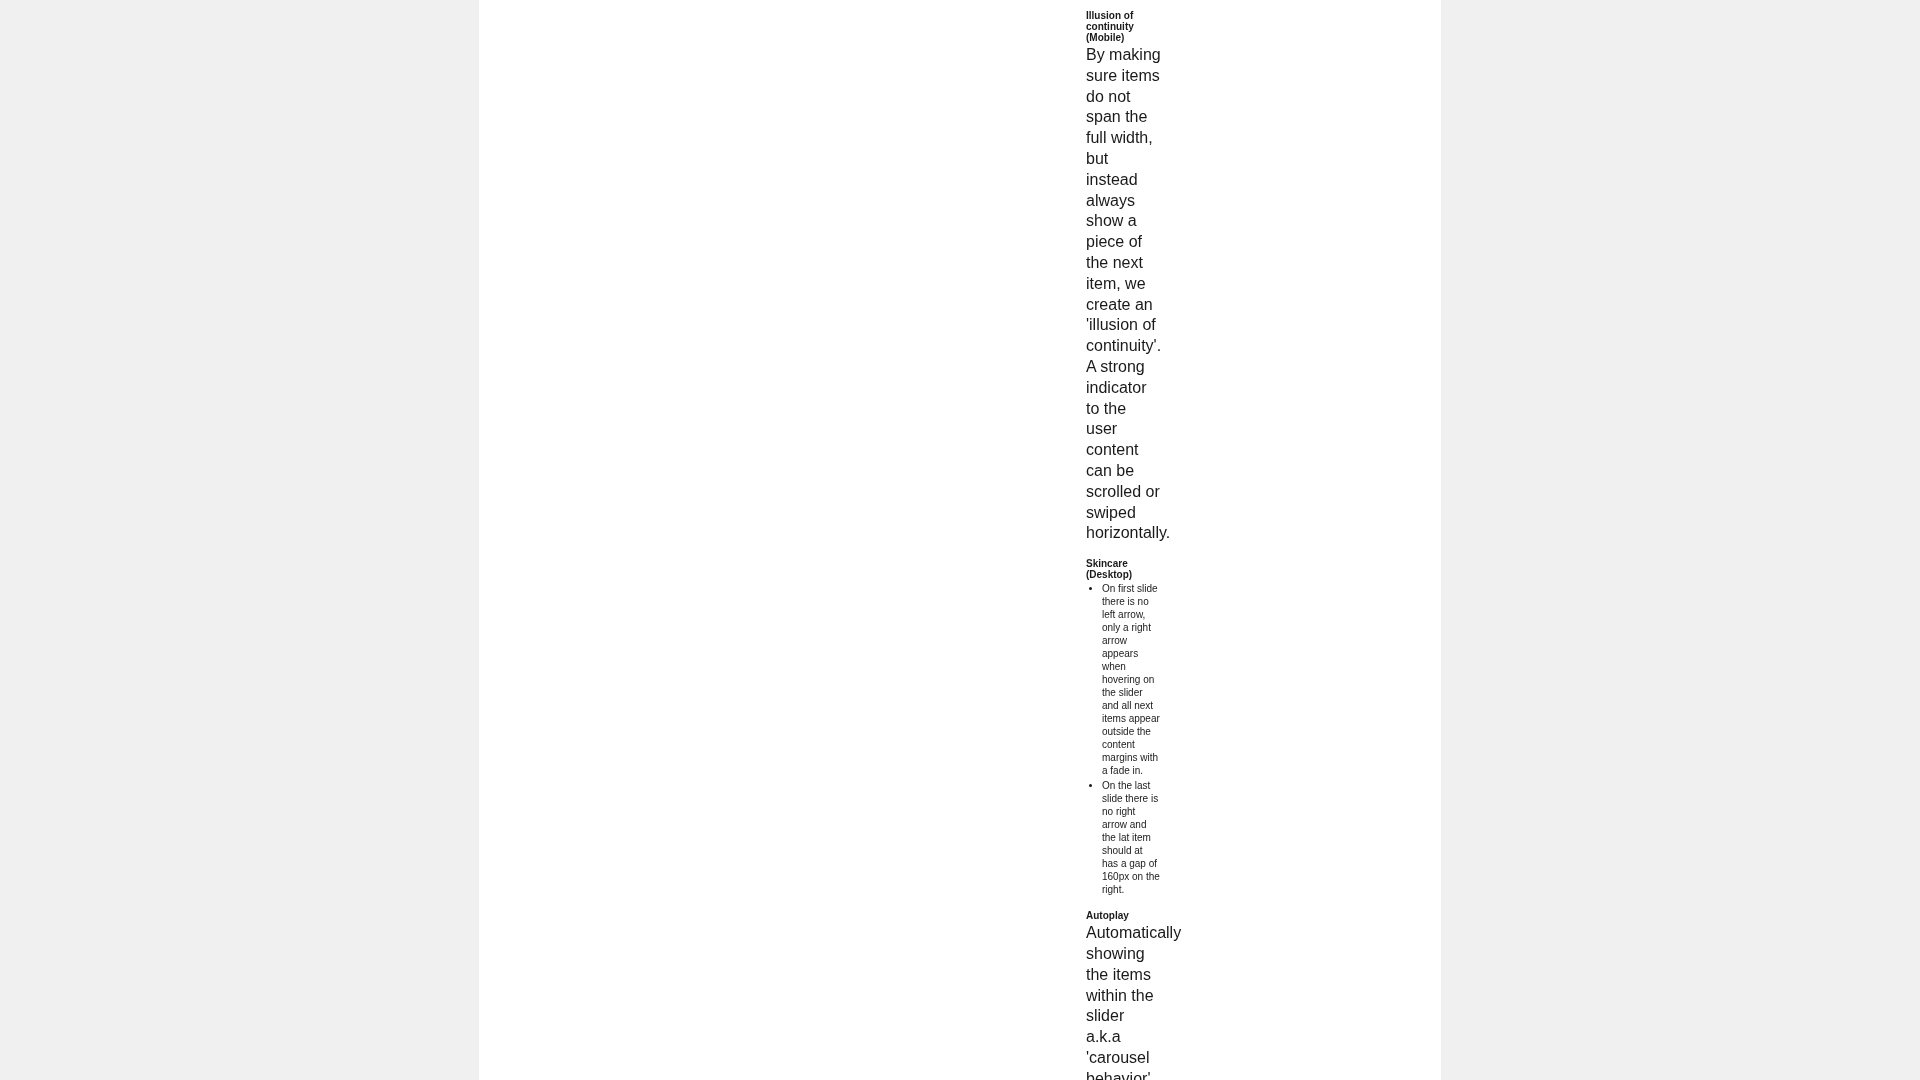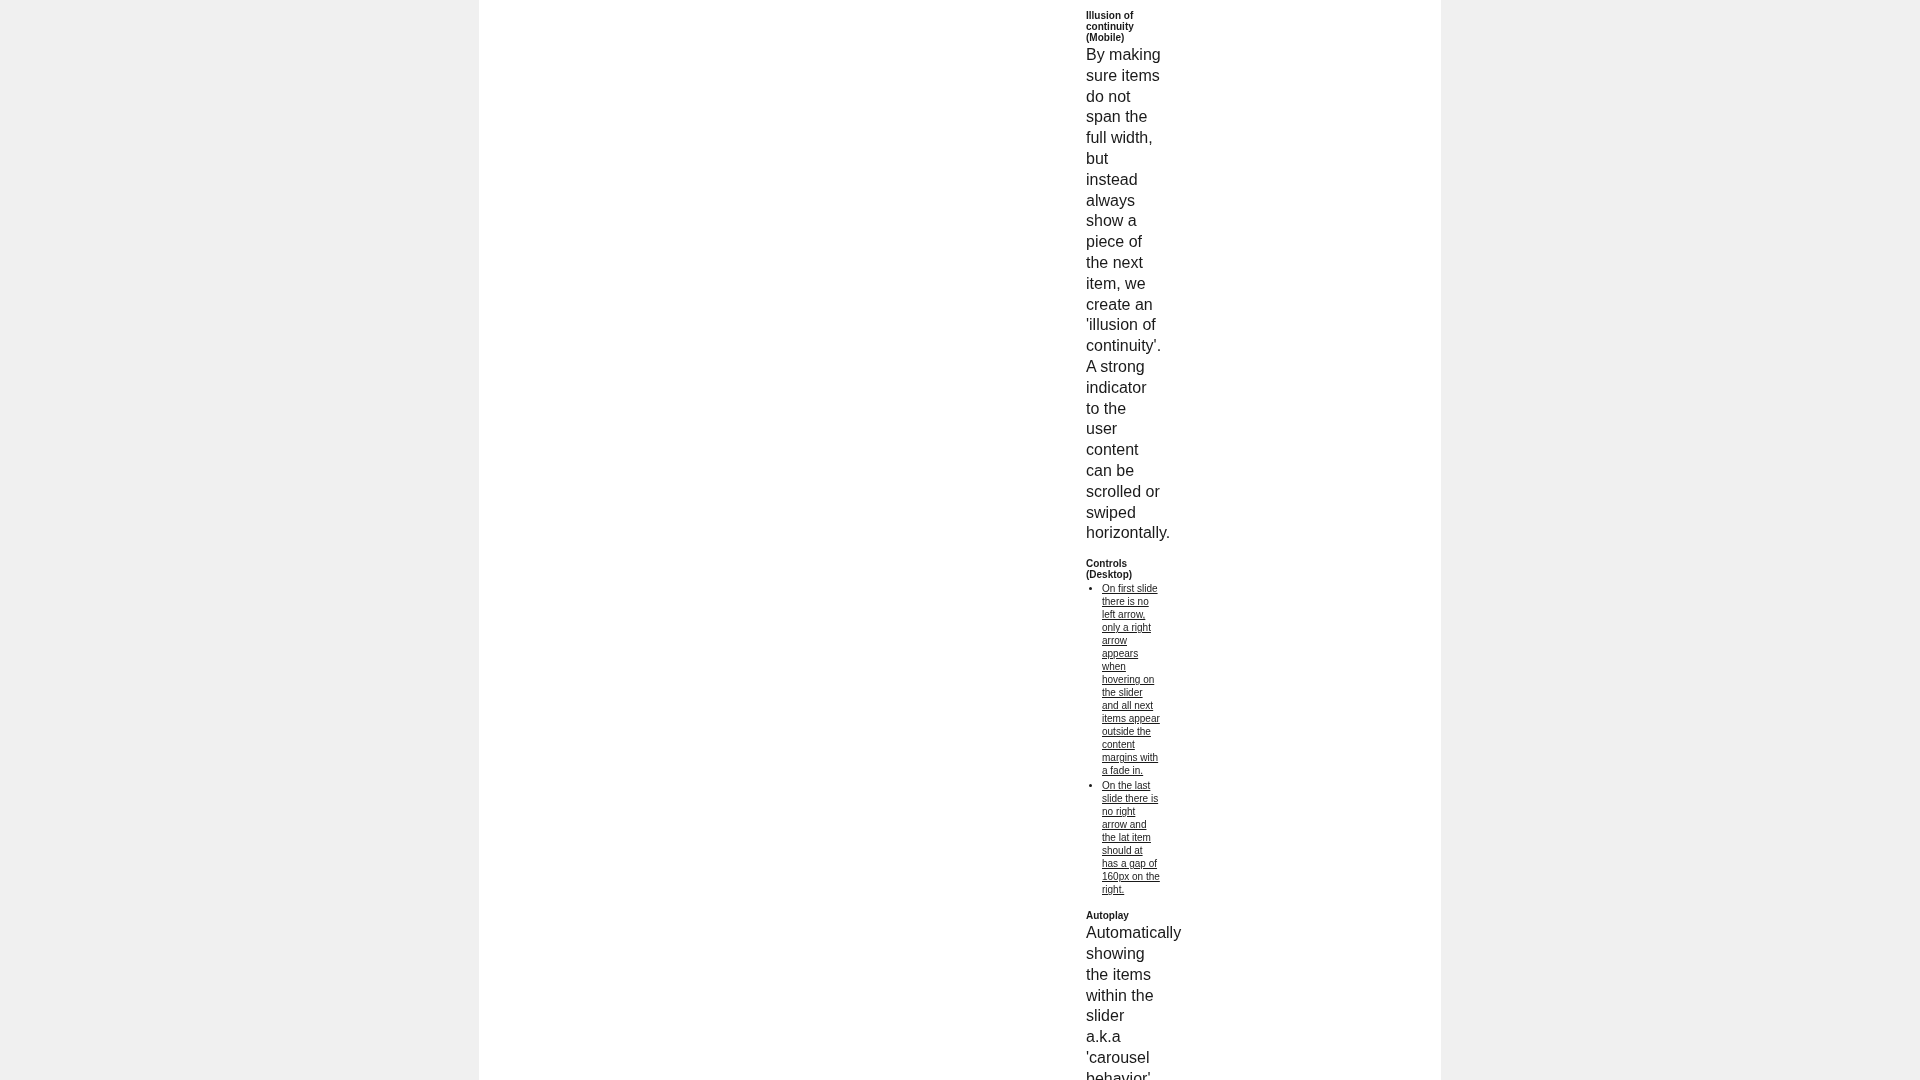--- a/index.html
+++ b/index.html
@@ -25,21 +25,20 @@
   }
   .sec-body {
     font-size: 16px;
     line-height: 1.3;
     margin-bottom: 14px;
   }
   ul.bullets {
     list-style: disc;
     padding-left: 16px;
     margin-bottom: 14px;
-    text-decoration: underline;
   }
   ul.bullets li {
     font-size: 10px;
     line-height: 1.3;
     margin-bottom: 2px;
   }
   
   .mock-panel {
     background: #d5d5d5;
     padding: 30px 0 0 0;
@@ -212,21 +211,21 @@
 </style>
 </head>
 <body>
 
 <div class="page">
 
   <div class="text-block">
     <div class="sec-heading">Illusion of continuity (Mobile)</div>
     <div class="sec-body">By making sure items do not span the full width, but instead always show a piece of the next item, we create an 'illusion of continuity'. A strong indicator to the user content can be scrolled or swiped horizontally.</div>
 
-    <div class="sec-heading">Controls (Desktop)</div>
+    <div class="sec-heading">Skincare (Desktop)</div>
     <ul class="bullets">
       <li>On first slide there is no left arrow, only a right arrow appears when hovering on the slider and all next items appear outside the content margins with a fade in.</li>
       <li>On the last slide there is no right arrow and the lat item should at has a gap of 160px on the right.</li>
     </ul>
 
     <div class="sec-heading">Autoplay</div>
     <div class="sec-body">Automatically showing the items within the slider a.k.a 'carousel behavior' is indicator.</div>
   </div>
 
   <div class="mock-panel">

